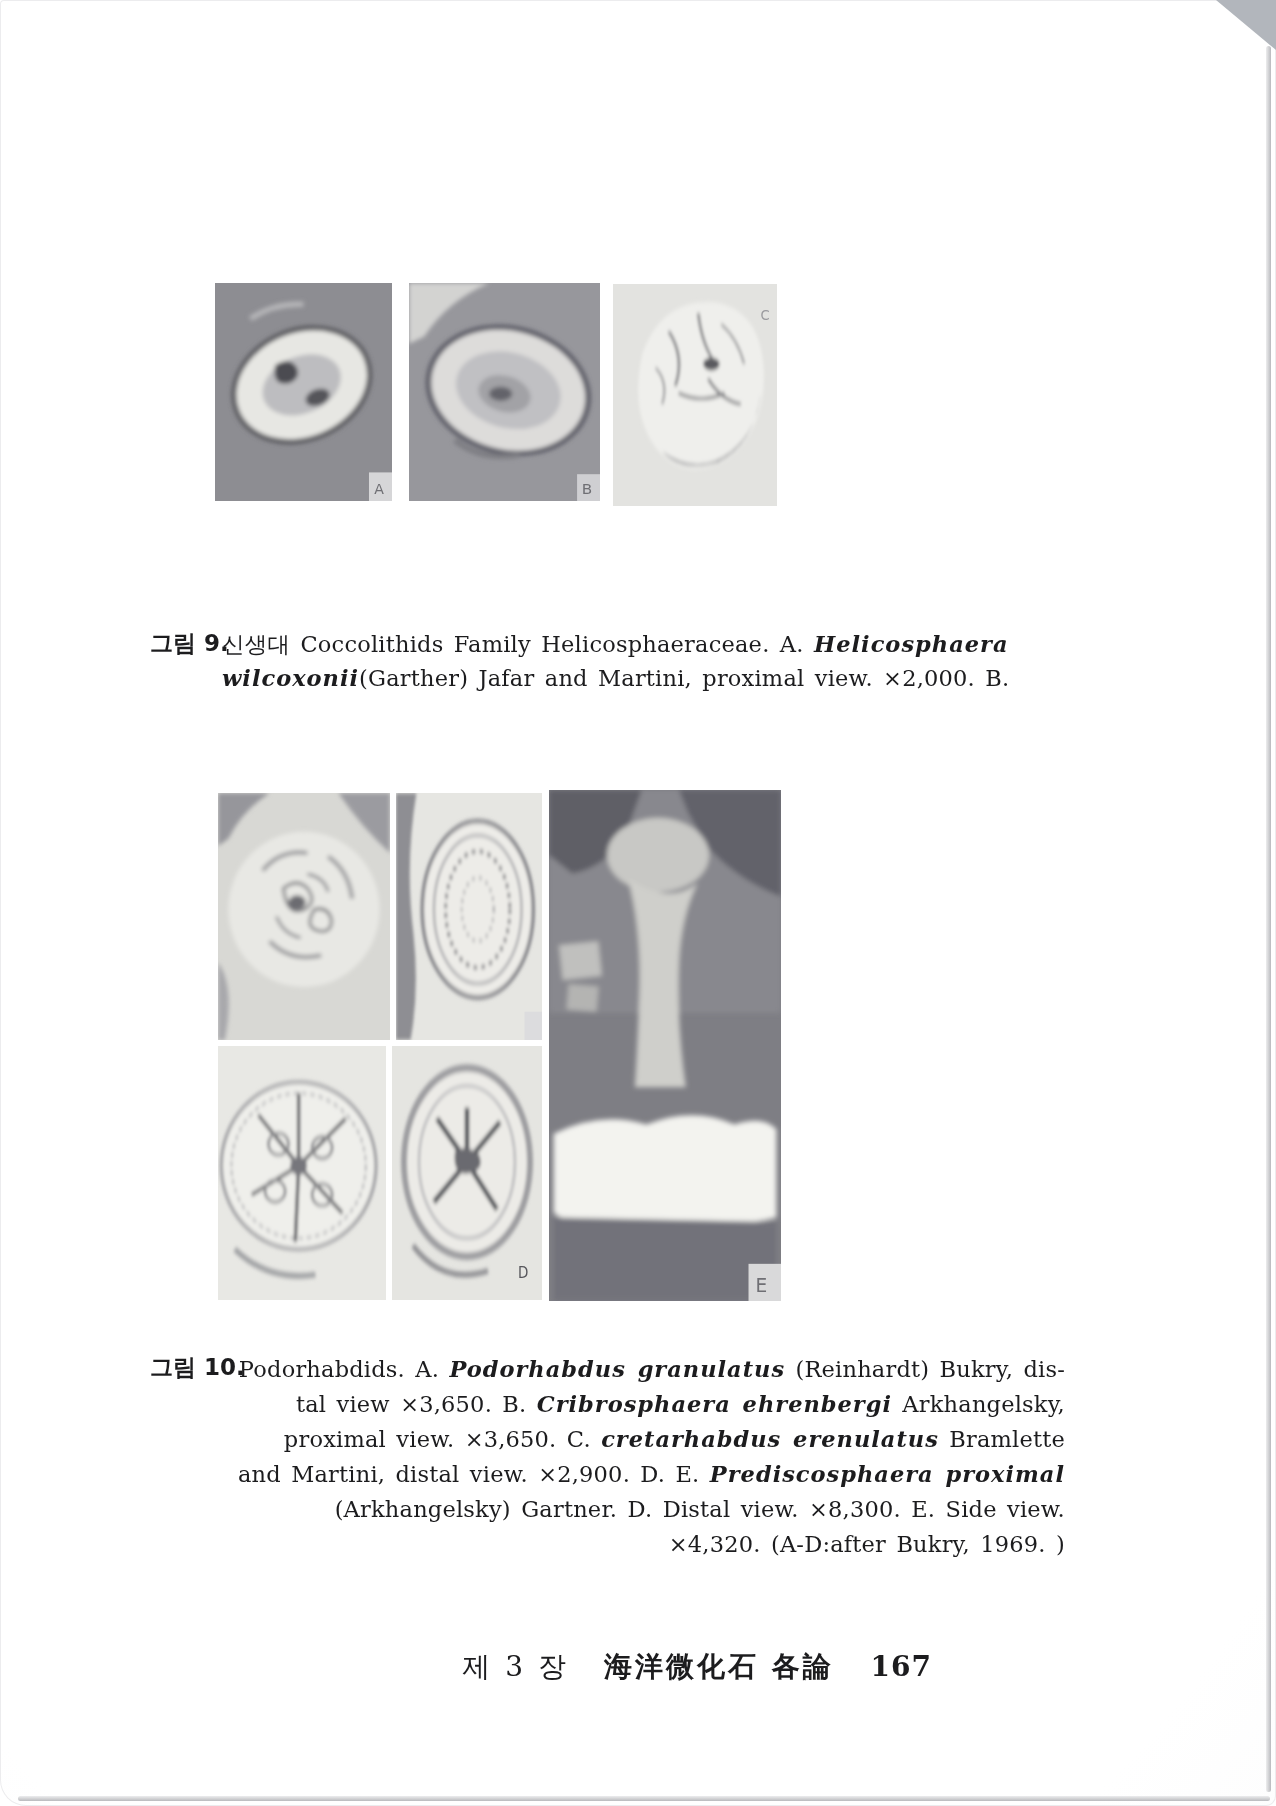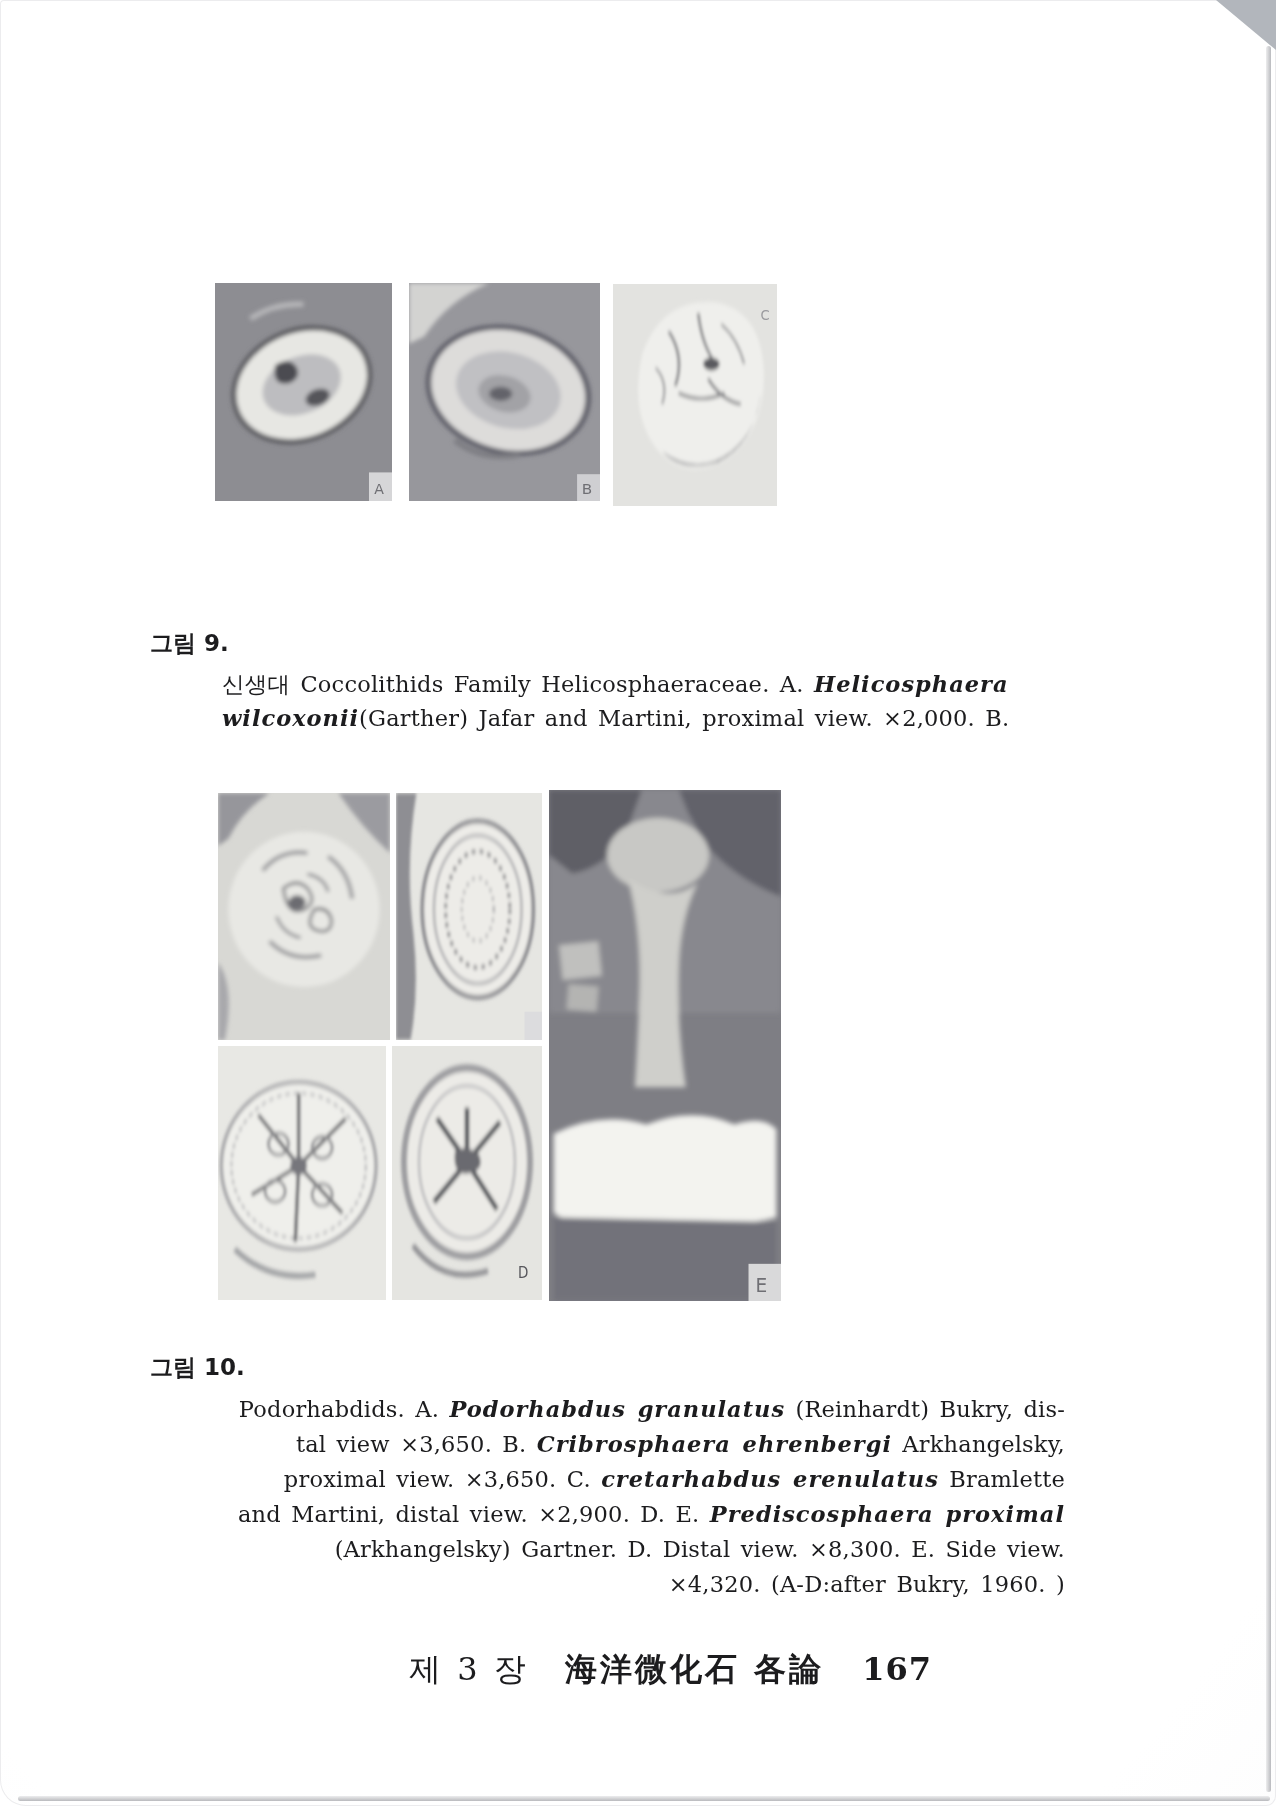--- a/index.html
+++ b/index.html
@@ -21,30 +21,30 @@
 
   .panel{position:absolute;overflow:hidden;}
   .panel svg{display:block;width:100%;height:100%;}
 
   
   .caption{position:absolute;display:flex;align-items:flex-start;}
   .cap-label{
     font-family:"DejaVu Sans", sans-serif;font-weight:bold;font-size:23px;
     white-space:nowrap;flex:0 0 auto;letter-spacing:0;
   }
-  .cap-lines{flex:1 1 auto;margin-top:40px;}
+  .cap-lines{flex:1 1 auto;}
   .cap-line{font-size:22.5px;white-space:nowrap;word-spacing:3px;letter-spacing:.2px;}
   .fig9 .cap-line{line-height:33.5px;}
   .fig10 .cap-line{line-height:35px;text-align:right;}
   .cap-lines .it, .cap-line .it{font-style:italic;font-weight:bold;letter-spacing:1px;}
   .fig9 .cap-label{width:72px;}
   .fig10 .cap-label{width:88px;}
 
   .footer{position:absolute;top:1648px;left:0;width:932px;text-align:right;
-    font-size:32px;white-space:nowrap;}
+    font-size:28px;white-space:nowrap;}
   .footer .chapter{letter-spacing:3px;}
   .footer .section{font-weight:bold;margin-left:26px;letter-spacing:3px;}
   .footer .pageno{font-weight:bold;margin-left:28px;letter-spacing:1px;}
 
   .pletter{font-family:"DejaVu Sans", sans-serif;}
 </style>
 </head>
 <body>
 
 <div class="canvas">
@@ -200,21 +200,21 @@
   </div>
 
   <div class="caption fig10" style="left:150px;top:1352px;width:810px">
     <span class="cap-label">그림 10.</span>
     <div class="cap-lines">
       <div class="cap-line"><span>Podorhabdids. A. </span><span class="it">Podorhabdus granulatus</span><span> (Reinhardt) Bukry, dis-</span></div>
       <div class="cap-line"><span>tal view ×3,650. B. </span><span class="it">Cribrosphaera ehrenbergi</span><span> Arkhangelsky,</span></div>
       <div class="cap-line"><span>proximal view. ×3,650. C. </span><span class="it">cretarhabdus erenulatus</span><span> Bramlette</span></div>
       <div class="cap-line"><span>and Martini, distal view. ×2,900. D. E. </span><span class="it">Prediscosphaera proximal</span></div>
       <div class="cap-line"><span>(Arkhangelsky) Gartner. D. Distal view. ×8,300. E. Side view.</span></div>
-      <div class="cap-line"><span>×4,320. (A-D:after Bukry, 1960. )</span></div>
+      <div class="cap-line"><span>×4,320. (A-D:after Bukry, 1969. )</span></div>
     </div>
   </div>
 
   <div class="footer">
     <span class="chapter">제 3 장</span>
     <span class="section">海洋微化石 各論</span>
     <span class="pageno">167</span>
   </div>
 
 </div>

